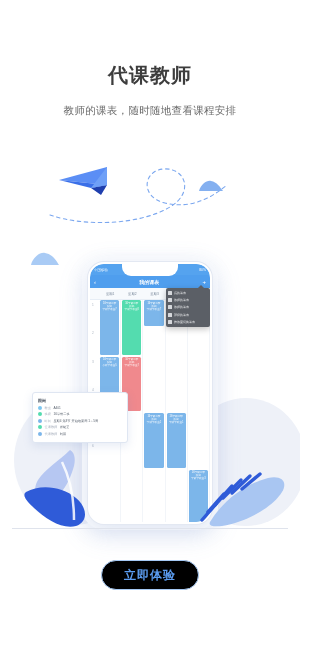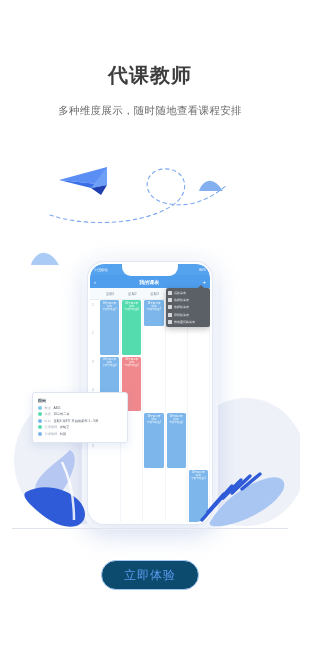--- a/index.html
+++ b/index.html
@@ -144,33 +144,33 @@
   .prow .p-val { font-size: 3.2px; color: #5a636f; white-space: nowrap; overflow: hidden; }
 
   
   .leaf-l { left: 18px; top: 448px; width: 110px; height: 80px; }
   .leaf-r { left: 192px; top: 448px; width: 100px; height: 80px; }
 
   
   .cta {
     position: absolute; left: 50%; transform: translateX(-50%); top: 560px;
     width: 98px; height: 30px; border-radius: 15px;
-    border: 1px solid #a6c9f4; background: #0c4a6e;
-    color: #5b9cf0; font-size: 12px; font-weight: 400;
+    border: 1px solid #a6c9f4; background: #000000;
+    color: #5b9cf0; font-size: 12px; font-weight: 700;
     display: flex; align-items: center; justify-content: center;
     cursor: pointer; letter-spacing: 1px;
   }
 </style>
 </head>
 <body>
 
 <div class="page">
 
   <div class="title">代课教师</div>
-  <div class="subtitle">多种维度展示，随时随地查看课程安排</div>
+  <div class="subtitle">教师的课表，随时随地查看课程安排</div>
 
   <div class="deco plane-wrap">
     <svg width="215" height="70" viewBox="0 0 215 70">
       <path d="M5 60 C40 72, 95 70, 125 52 C150 37, 140 12, 118 14 C98 16, 95 42, 120 48 C145 54, 165 44, 182 30" fill="none" stroke="#7ba7ef" stroke-width="1.1" stroke-dasharray="3.5,3.5" stroke-linecap="round"></path>
       <g>
         <path d="M62 30 L14 25 L62 12 Z" fill="#5b8ef5"></path>
         <path d="M62 30 L14 25 L46 33 Z" fill="#3a6fe8"></path>
         <path d="M62 30 L46 33 L56 40 Z" fill="#1f3fae"></path>
         <path d="M62 12 L62 30 L46 33 Z" fill="#6fa0f7"></path>
       </g>

